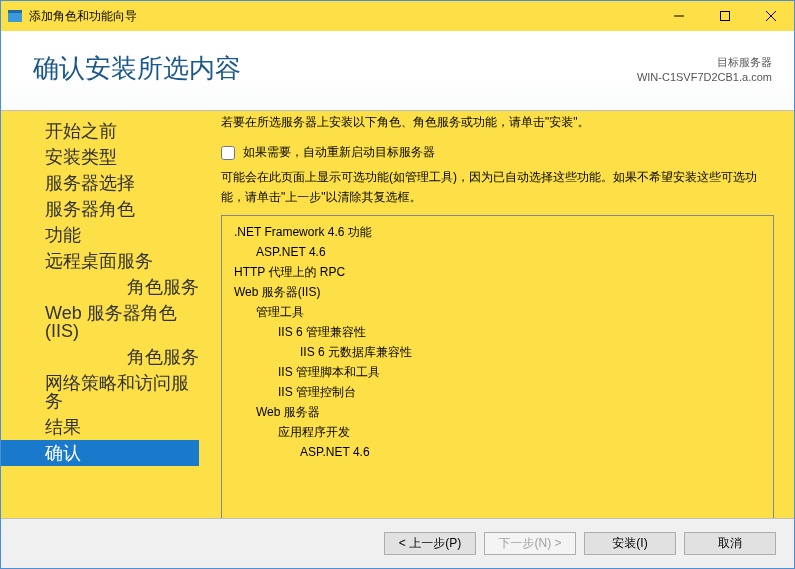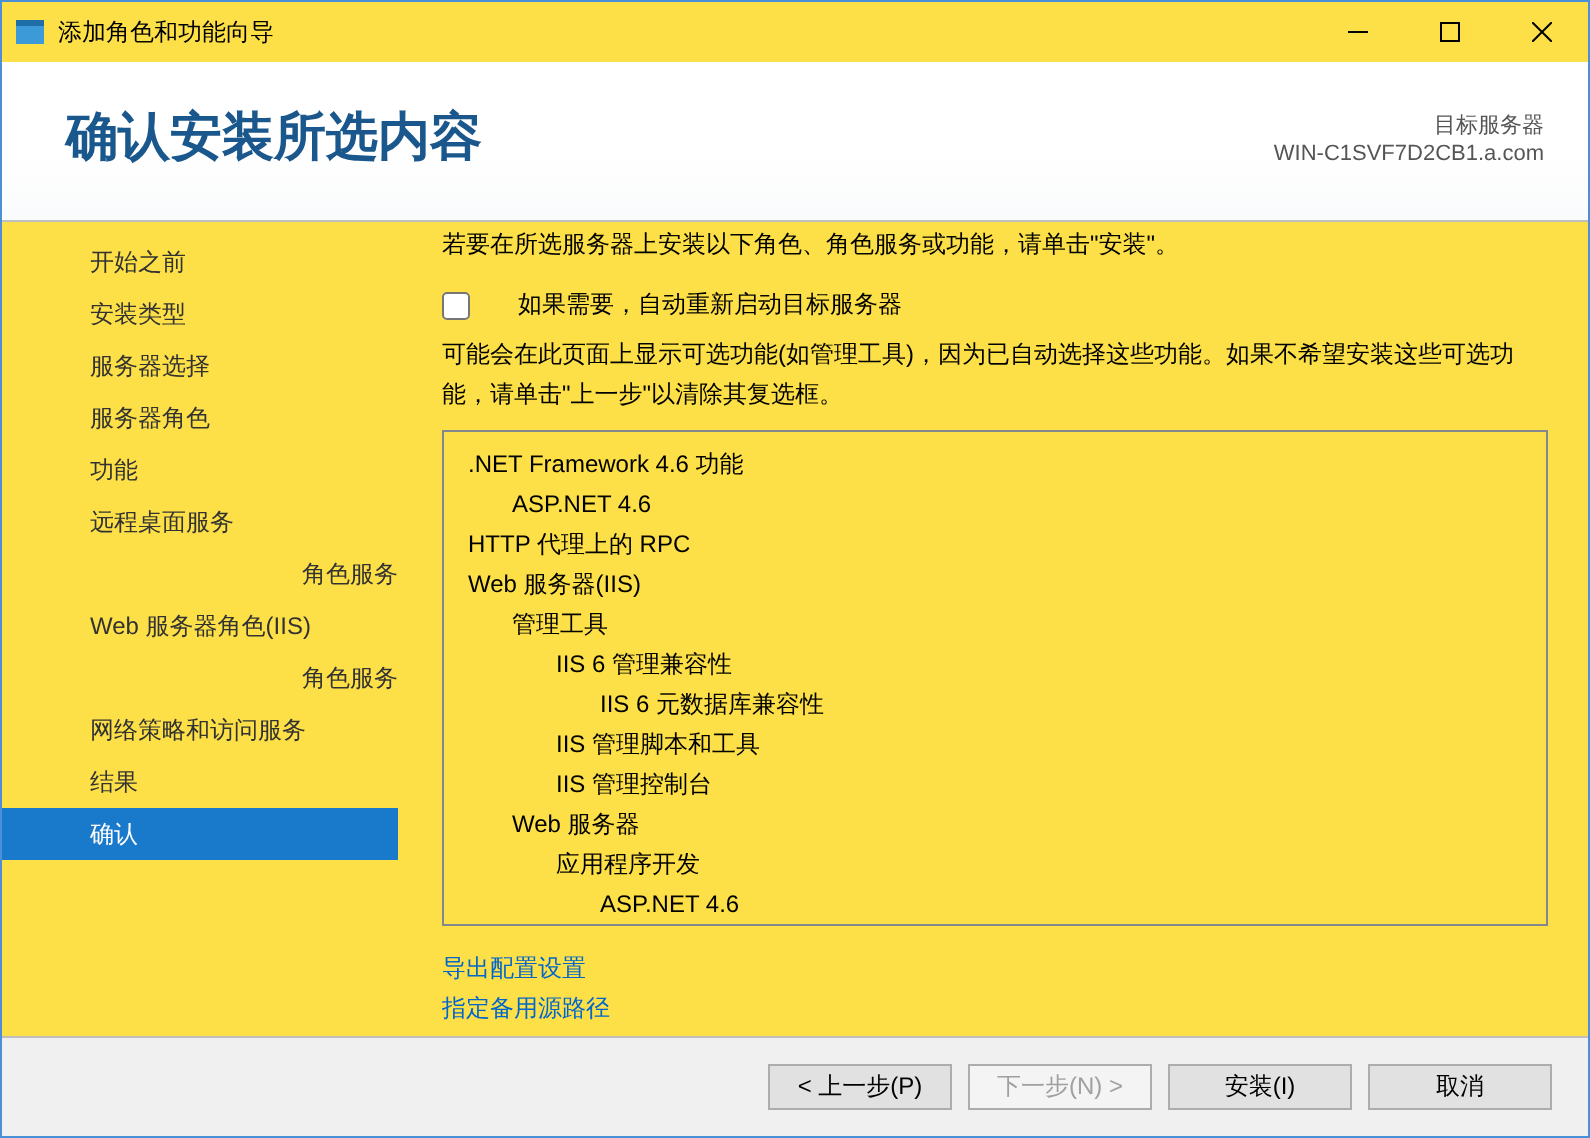--- a/index.html
+++ b/index.html
@@ -6,34 +6,34 @@
   body { background: #d0d0d0; display:flex; align-items:flex-start; justify-content:flex-start; }
   .window { width: 795px; height: 569px; background: #fde047; border: 1px solid #4a90d9; position: relative; }
   .titlebar { height: 30px; display:flex; align-items:center; justify-content:space-between; padding-left:6px;}
   .titlebar-left { display:flex; align-items:center; gap:6px; }
   .title-icon { width:16px; height:16px; display:inline-flex; }
   .title-text { font-size:12px; color:#000; }
   .win-controls { display:flex; }
   .win-btn { width:46px; height:30px; display:flex; align-items:center; justify-content:center; }
   .win-btn svg { stroke:#000; }
   .header-band { height:80px; border-bottom:1px solid #bfbfbf; position:relative; background: linear-gradient(to bottom, #fff 0%, #fff 55%, #fafbfc 100%); }
-  .header-title { position:absolute; left:32px; top:20px; font-size:26px; color:#1a578c; font-weight:700; }
+  .header-title { position:absolute; left:32px; top:20px; font-size:26px; color:#1a578c; font-weight:400; }
   .header-target-label { position:absolute; right:22px; top:24px; font-size:11px; color:#555; text-align:center;}
   .header-target-value { position:absolute; right:22px; top:40px; font-size:11px; color:#555; text-align:right;}
   .body { position:absolute; top:111px; bottom:50px; left:0; right:0; display:flex; }
   .sidebar { width:198px; padding-top:6px; }
-  .side-item { font-size:12px; color:#323232; padding:4px 0 4px 44px; line-height:18px; cursor:default;}
+  .side-item { font-size:18px; color:#323232; padding:4px 0 4px 44px; line-height:18px; cursor:default;}
   .side-item.indent { padding-left:49px;text-align:right; }
   .side-item.active { background:#1979ca; color:#fff; }
   .content { flex:1; padding:0 20px 0 22px; font-size:12px; color:#000; }
   .intro { line-height:20px; margin-bottom:12px;}
-  .restart-row { display:flex; align-items:center; gap:24px; margin-bottom:6px;}
+  .restart-row { display:flex; align-items:center; gap:8px; margin-bottom:6px;}
   .restart-row input { width:14px; height:14px;}
   .notice { line-height:20px; margin-bottom:8px;}
-  .tree-box { border:1px solid #828790; height:248px; overflow:hidden; padding:6px 6px; font-size:12px; line-height:20px;}
+  .tree-box { border:1px solid #828790; height:304px; overflow:hidden; padding:6px 6px; font-size:12px; line-height:20px;}
   .tree-row { white-space:pre; }
   .l0{padding-left:6px;} .l1{padding-left:28px;} .l2{padding-left:50px;} .l3{padding-left:72px;}
   .links { margin-top:12px; line-height:20px;}
   .links a { color:#0066cc; text-decoration:none; font-size:12px; display:block;font-family:Liberation Mono, monospace;}
   .footer { position:absolute; bottom:0; left:0; right:0; height:50px; border-top:1px solid #bfbfbf; background:#f0f0f0; display:flex; align-items:center; justify-content:flex-end; padding-right:18px; gap:8px;}
   .btn { width:92px; height:23px; font-size:12px; border:1px solid #adadad; background:#e1e1e1; display:flex; align-items:center; justify-content:center; }
   .btn.disabled { color:#a0a0a0; background:#f4f4f4; }
 </style>
 </head>
 <body>

